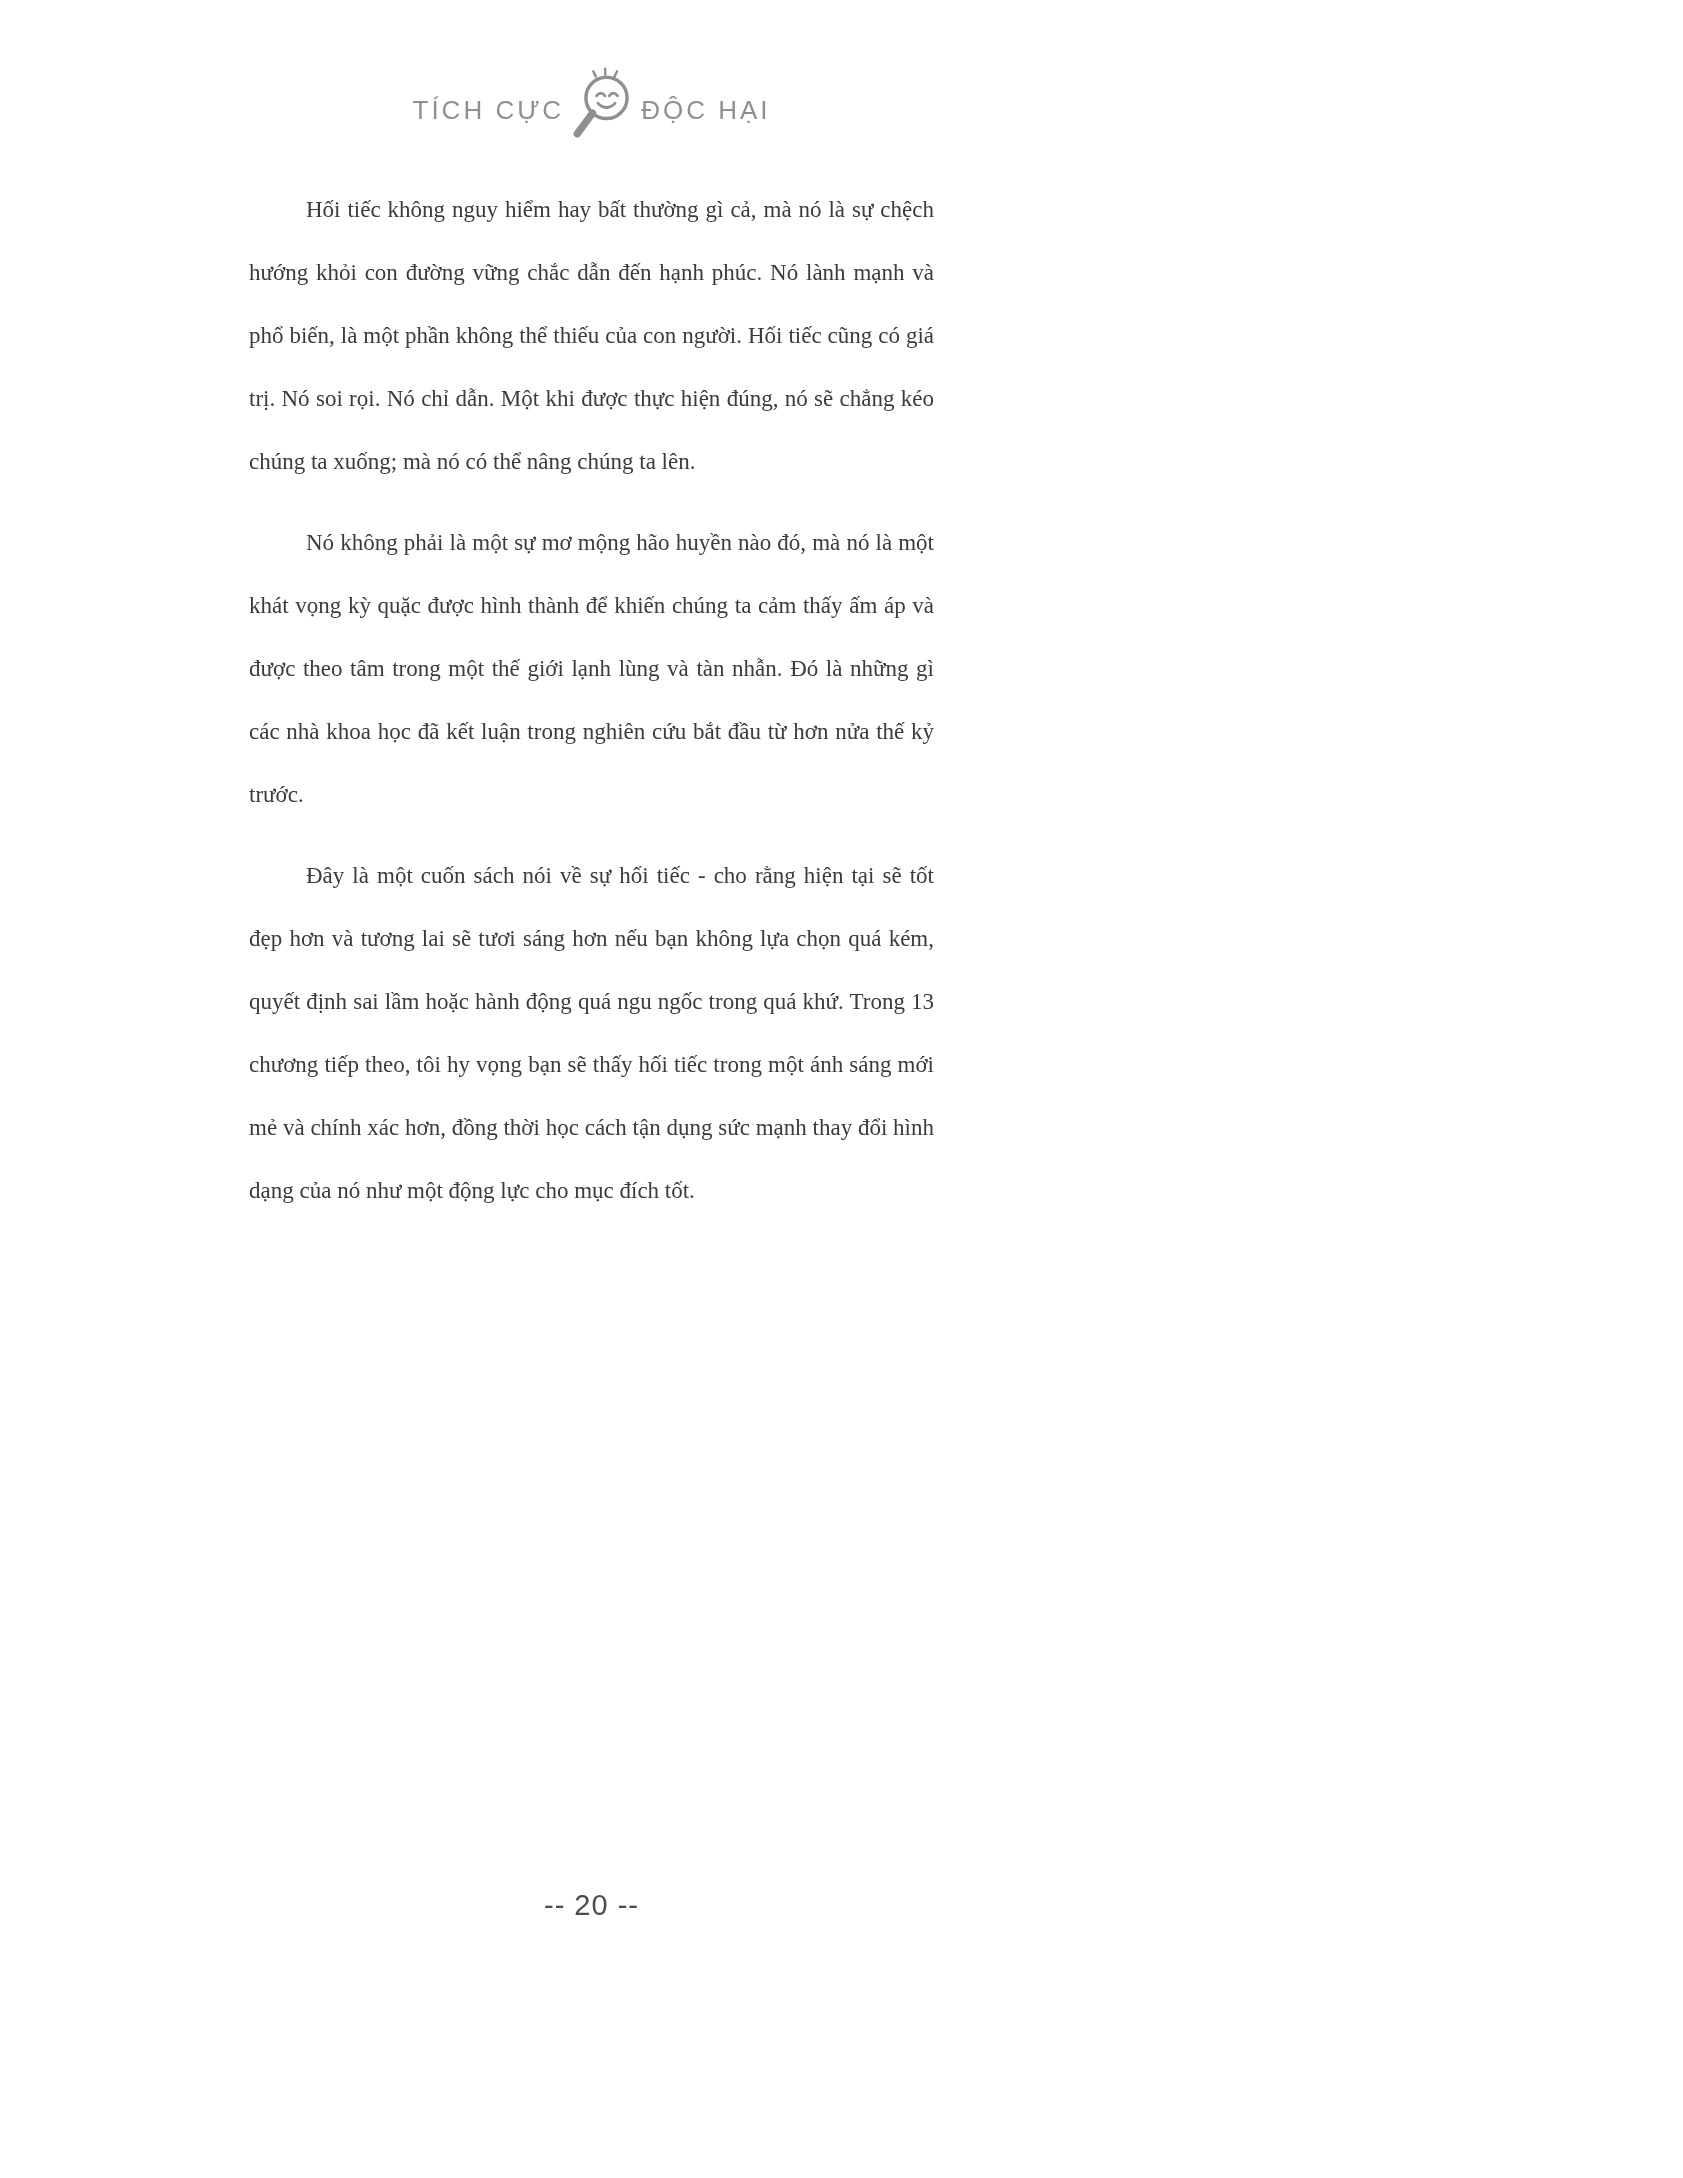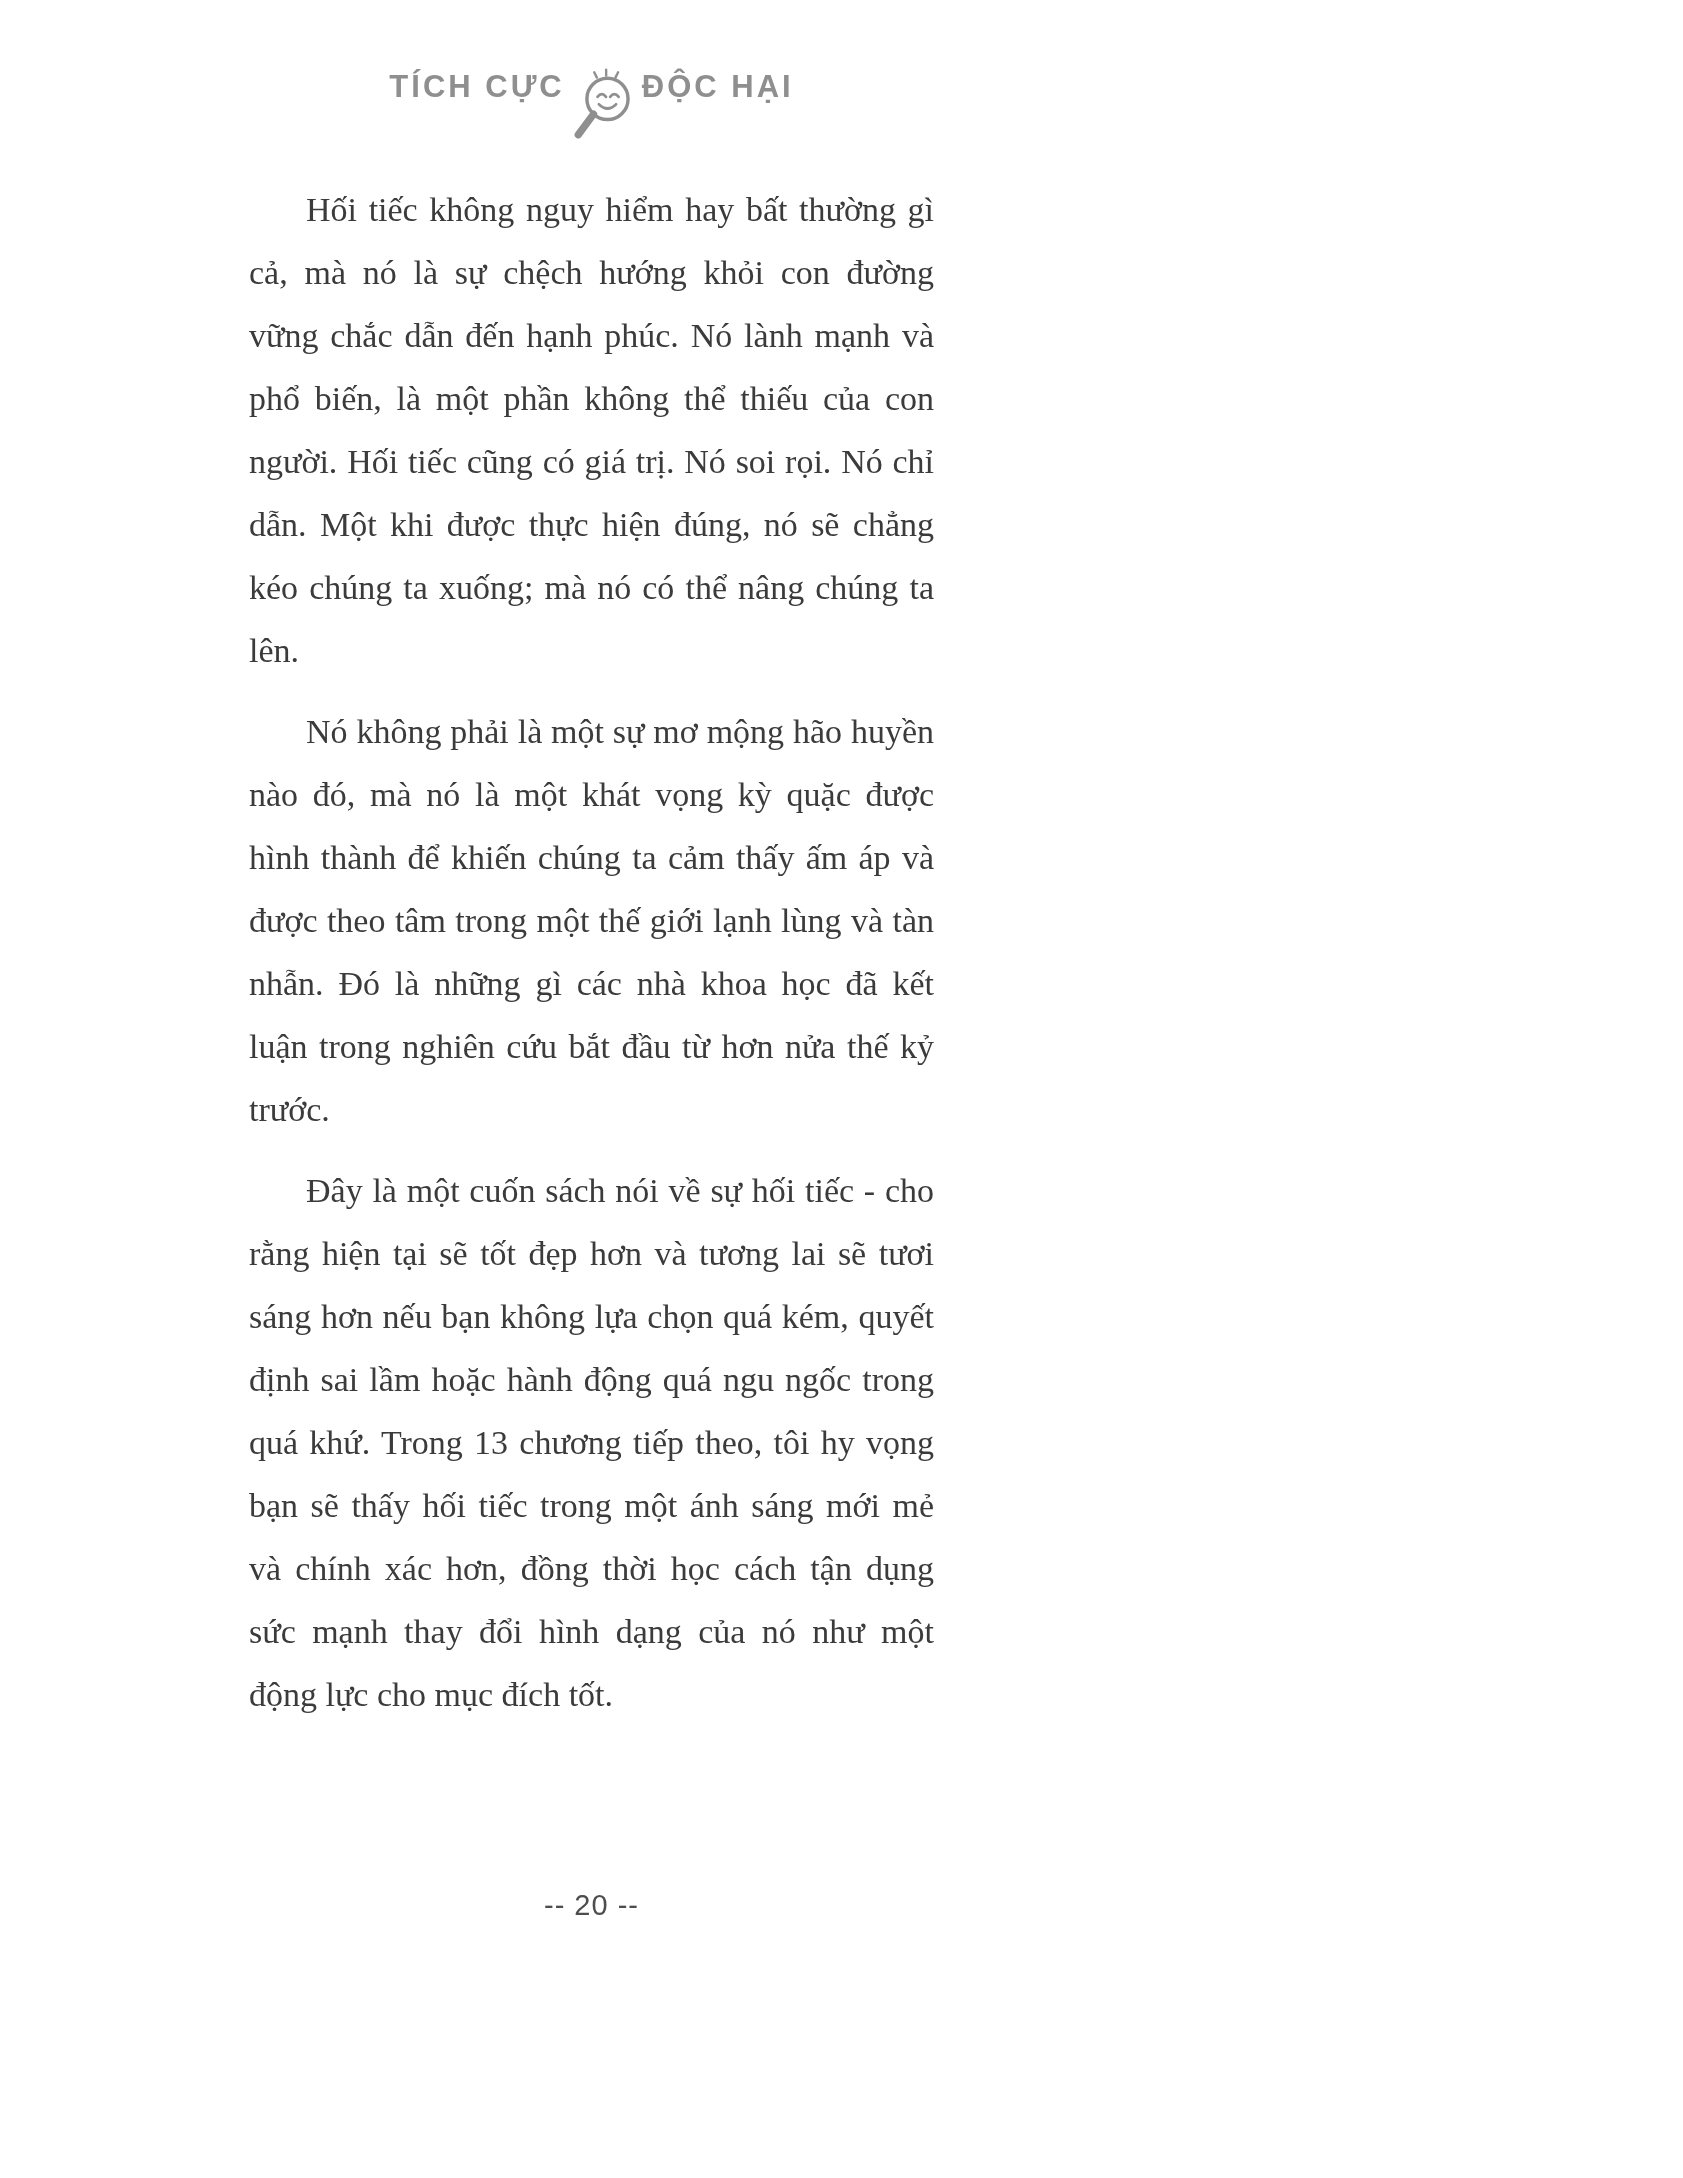--- a/index.html
+++ b/index.html
@@ -18,41 +18,42 @@
   .content-column {
     position: absolute;
     left: 249px;
     top: 0;
     width: 685px;
   }
   .page-header {
     margin-top: 69px;
     height: 83px;
     display: flex;
+    align-items: center;
     justify-content: center;
     font-family: "Liberation Sans", sans-serif;
-    font-size: 31px;
+    font-size: 26px;
     letter-spacing: 3px;
-    font-weight: 700;
+    font-weight: 400;
     color: var(--header-text, #8f8f8f);
     user-select: none;
   }
   .logo-icon {
     width: 85px;
     height: 85px;
     flex: 0 0 auto;
     margin: 0 -4px;
     position: relative;
     top: -2px;
   }
   .body-text {
     margin-top: 26px;
   }
   .body-text p {
-    font-size: 34px;
+    font-size: 23px;
     line-height: 63px;
     text-align: justify;
     text-indent: 57px;
     margin: 0 0 18px 0;
     color: var(--body-text, #3b3b3b);
   }
   .page-footer {
     position: absolute;
     left: 249px;
     width: 685px;

